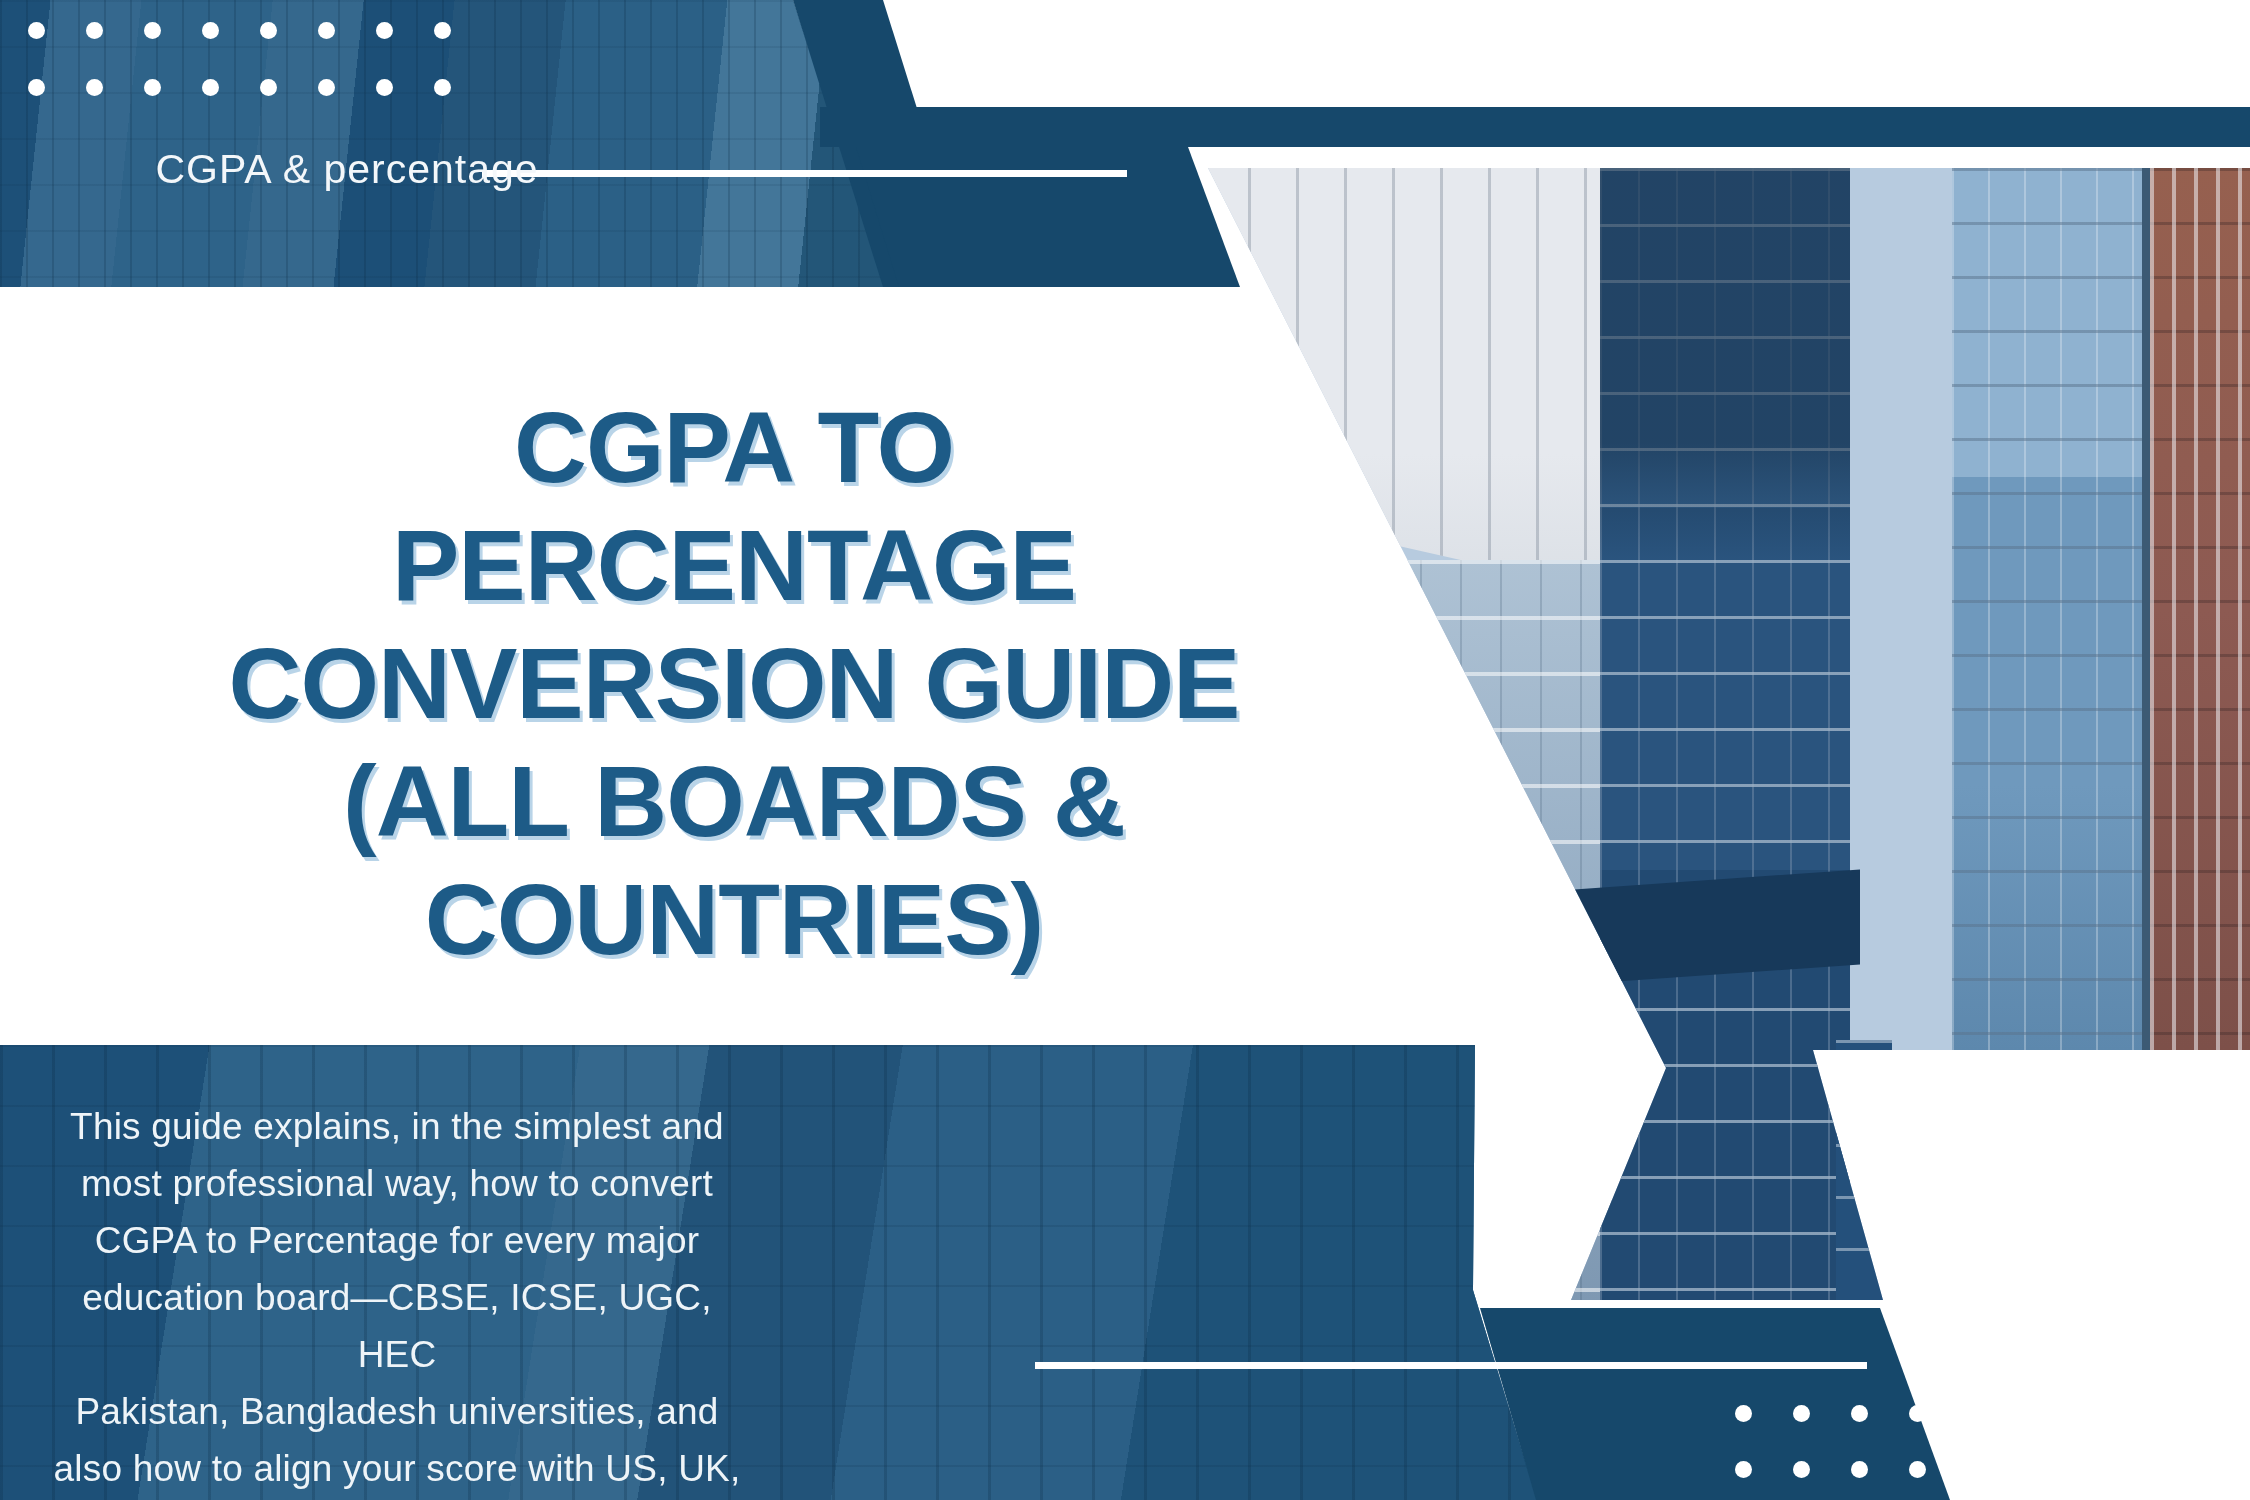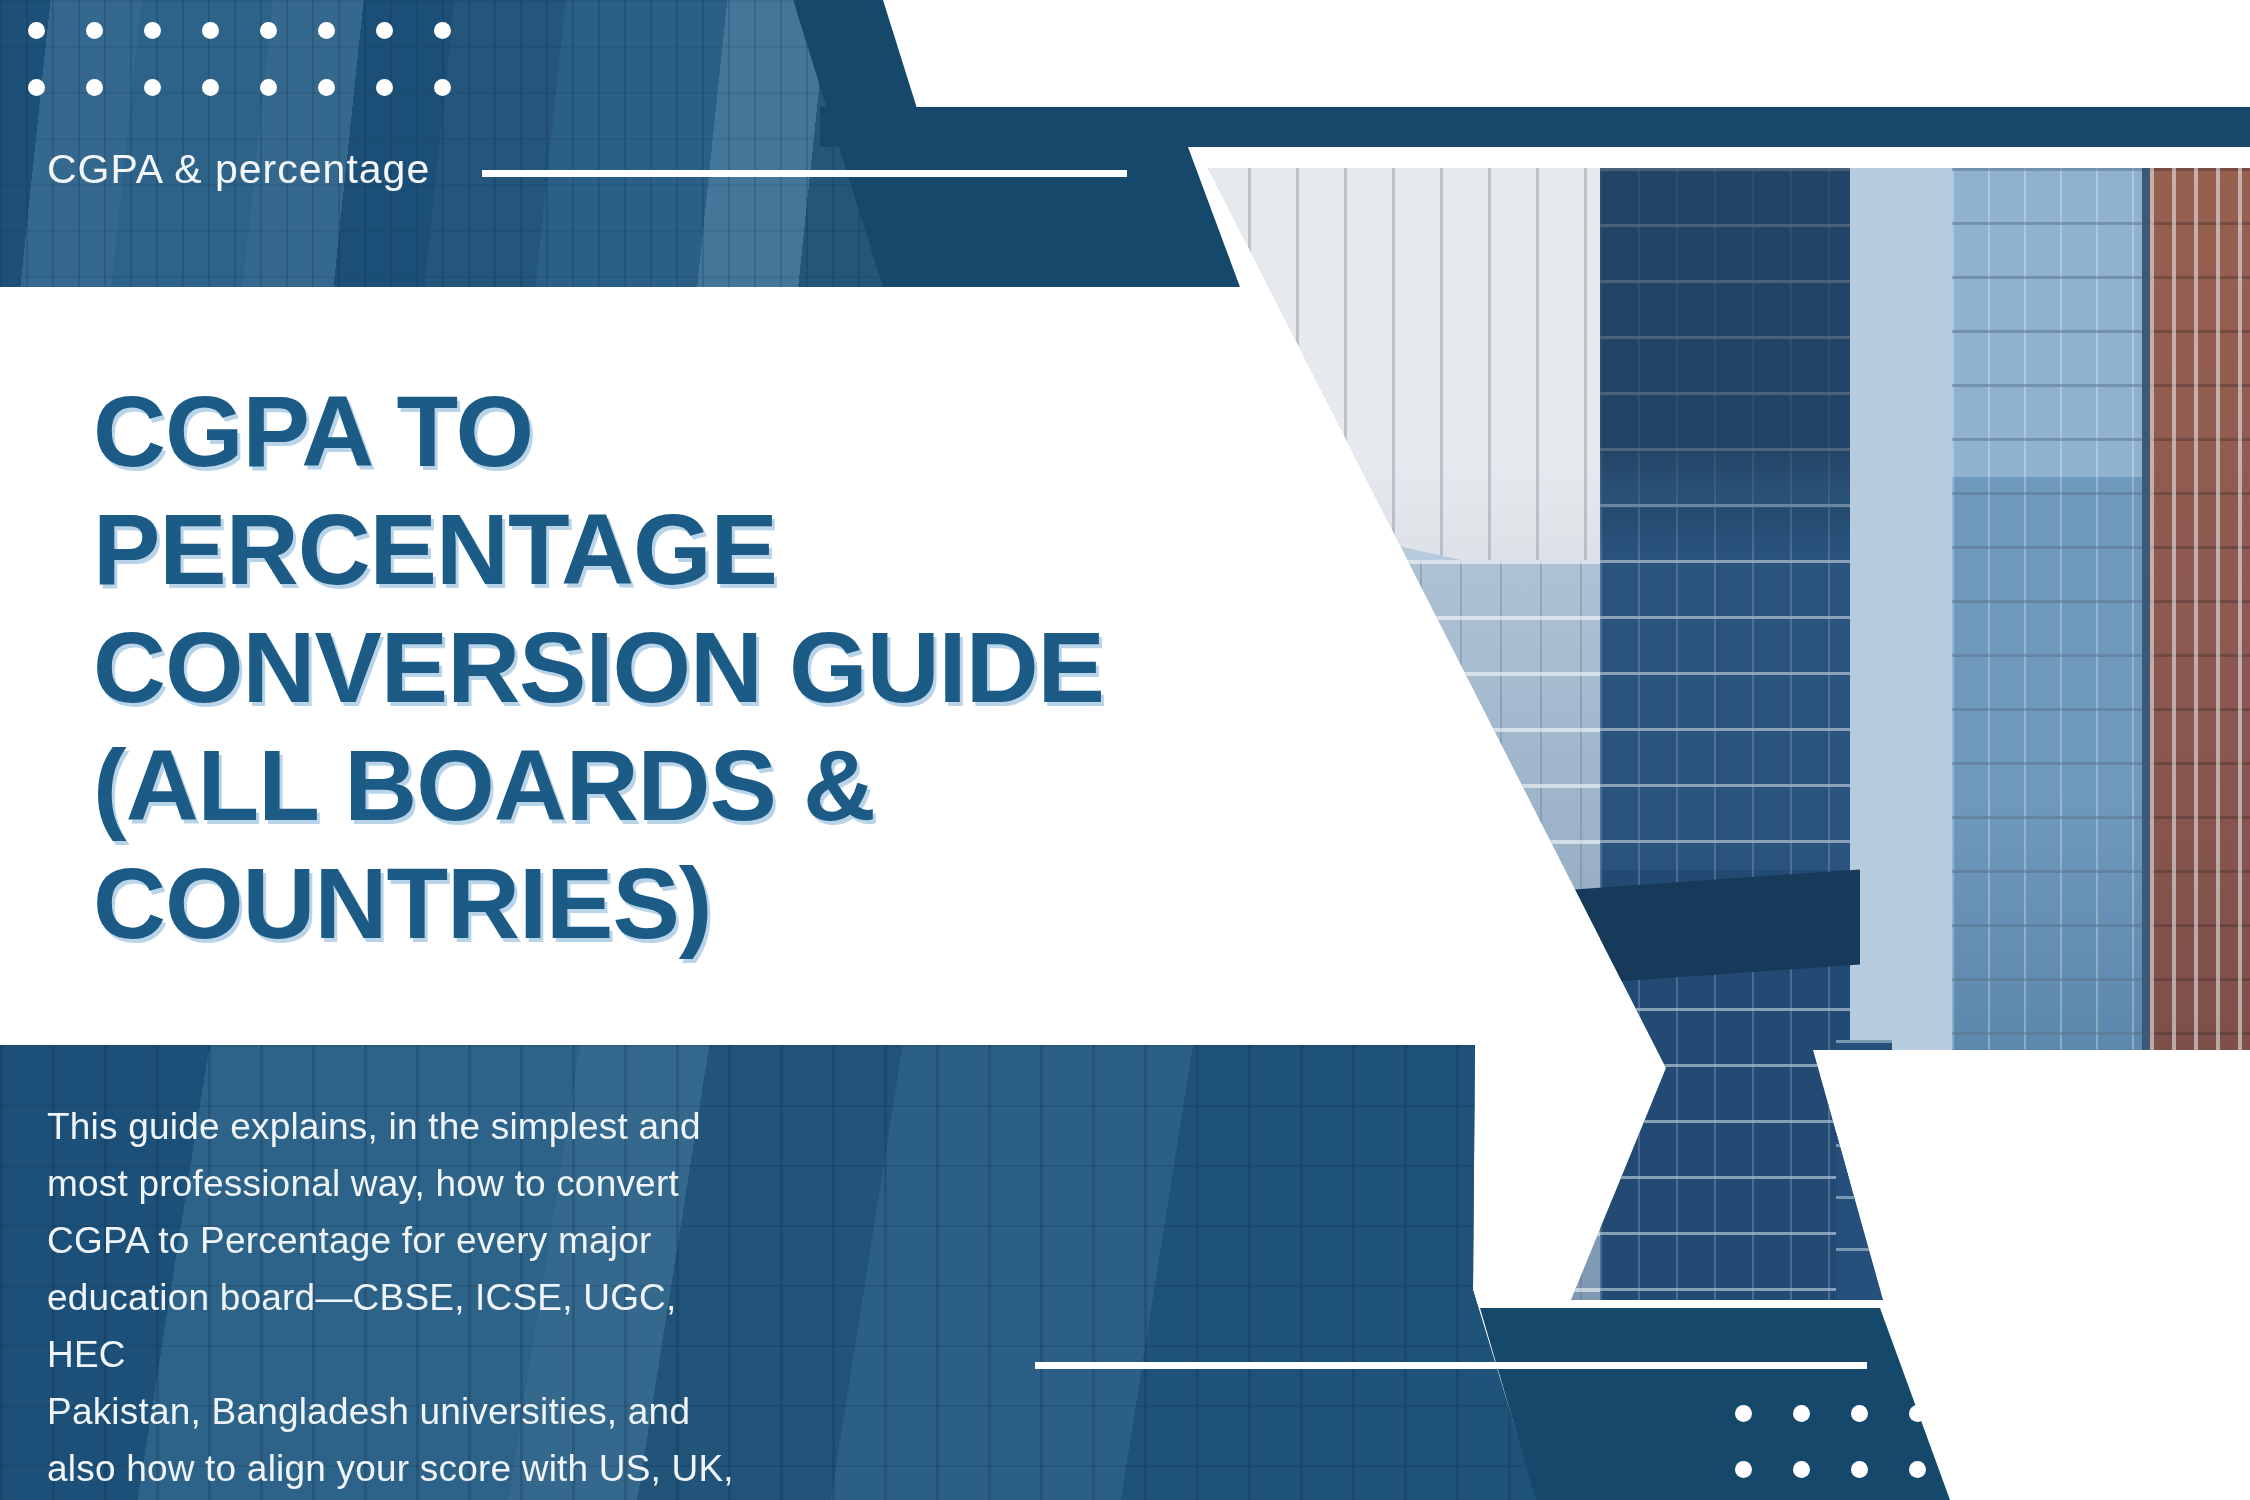--- a/index.html
+++ b/index.html
@@ -1,19 +1,20 @@
 <!DOCTYPE html>
 <html><head>
 <meta charset="utf-8">
 <style>
   html,body{margin:0;padding:0;background:#222;}
   .canvas{
     position:relative;width:2250px;height:1500px;overflow:hidden;
     background:#ffffff;
     font-family:"Liberation Sans", sans-serif;
+    text-align:center;
   }
   .abs{position:absolute;}
 
   
   .tex{
     background-color:#276089;
     background-image:
       repeating-linear-gradient(90deg, rgba(8,38,62,.20) 0 2px, rgba(255,255,255,0) 2px 26px),
       repeating-linear-gradient(180deg, rgba(10,42,68,.10) 0 2px, rgba(255,255,255,0) 2px 46px),
       linear-gradient(96deg,
@@ -184,21 +185,21 @@
       <span class="dot"></span>
       <span class="dot"></span>
       <span class="dot"></span>
     <span class="dot"></span>
       <span class="dot"></span>
       <span class="dot"></span>
       <span class="dot"></span>
   </div>
 
   <div class="abs kicker">CGPA &amp; percentage</div>
-  <h1 class="abs title" style="margin:0">CGPA TO
+  <h1 class="abs title" style="margin:16px">CGPA TO
 PERCENTAGE
 CONVERSION GUIDE
 (ALL BOARDS &amp;
 COUNTRIES)</h1>
   <p class="abs paragraph" style="margin:0">This guide explains, in the simplest and
 most professional way, how to convert
 CGPA to Percentage for every major
 education board—CBSE, ICSE, UGC, HEC
 Pakistan, Bangladesh universities, and
 also how to align your score with US, UK,

